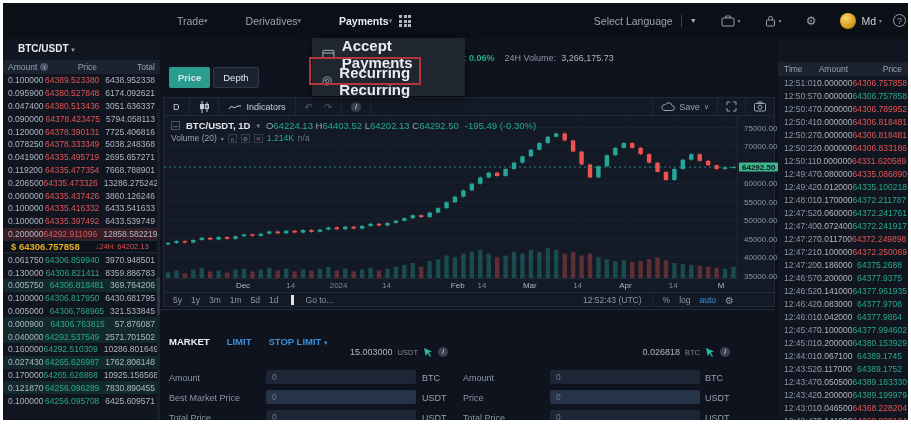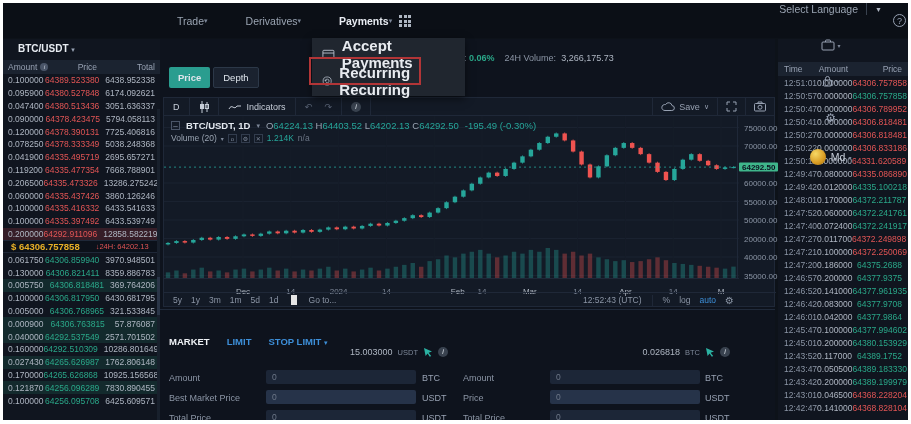--- a/index.html
+++ b/index.html
@@ -7,21 +7,21 @@
   .app { position:relative; width:905px; height:417px; margin:3px 3px 4px 3px; background:#0d1219; overflow:hidden; }
 
   
   .navbar { position:absolute; left:0; top:0; width:905px; height:35px; background:#0b0f16; z-index:20; }
   .nav-items { position:absolute; left:174px; top:0; height:35px; display:flex; align-items:center; gap:38px; }
   .nav-item { font-size:10.5px; color:#9aa4b2; cursor:pointer; display:flex; align-items:center; white-space:nowrap; }
   .nav-item.active { color:#e8ecf2; font-weight:bold; }
   .nav-item .caret { font-size:7px; color:#7d8798; }
   .grid-ico { display:inline-grid; grid-template-columns:repeat(3,3px); gap:1.5px; margin-left:4px; }
   .grid-ico i { width:3px; height:3px; background:#aeb6c2; }
-  .nav-right { position:absolute; right:26px; top:0; height:35px; display:flex; align-items:center; gap:24px;flex-direction:column; }
+  .nav-right { position:absolute; right:26px; top:0; height:35px; display:flex; align-items:center; gap:24px; }
   .lang { display:flex; align-items:center; font-size:10.5px; color:#9aa4b2; gap:8px; }
   .lang .sep { width:1px; height:12px; background:#39424f; }
   .lang .dd { font-size:7px; color:#aeb6c2; }
   .nav-ico { display:flex; align-items:center; gap:3px; color:#97a1b2; }
   .nav-ico .caret { font-size:6px; color:#7d8798; }
   .gear { font-size:12px; color:#97a1b2; }
   .avatar { width:16px; height:16px; border-radius:50%; background:radial-gradient(circle at 35% 30%, #f7d865, #d89b22 60%, #9a6a10); }
   .uname { font-size:10.5px; color:#c6cdd8; margin-left:5px; }
   .help { position:absolute; right:2px; top:11px; width:13px; height:13px; border:1px solid #97a1b2; border-radius:50%; color:#97a1b2; font-size:9px; text-align:center; line-height:12px; }
 
@@ -79,26 +79,26 @@
   .legend .v, .legend .chg { color:#26a69a; }
   .vol-legend { position:absolute; left:7px; top:35px; font-size:8.5px; color:#9aa4b2; z-index:6; display:flex; gap:4px; align-items:center; }
   .vol-ico { display:inline-block; width:9px; height:9px; border:1px solid #323c4d; color:#7d8798; font-size:6px; line-height:8px; text-align:center; }
   .vol-legend .tv { color:#26a69a; }
   .vol-legend .na { color:#6b7585; }
   #plot-svg { position:absolute; left:0; top:18px; }
   .price-axis { position:absolute; right:0; top:18px; width:37px; height:162px; border-left:1px solid #1f2838; font-size:8px; color:#8b95a5; }
   .price-axis span { position:absolute; left:6px; transform:translateY(-50%); }
   .price-axis .lp { background:#3fb68b; color:#0c1220; font-weight:bold; padding:0 3px 0 3px; left:1px; border-radius:1px; }
   .time-axis { position:absolute; left:0; top:180px; width:575px; height:14px; border-top:1px solid #1f2838; font-size:8px; color:#7d8798; }
-  .time-axis span { position:absolute; top:8px; transform:translateX(-50%); }
+  .time-axis span { position:absolute; top:2px; transform:translateX(-50%); }
   .time-axis span.mon { color:#aeb6c2; }
   .ch-bottom { position:absolute; left:0; top:194px; width:612px; height:15px; border-top:1px solid #1f2838; display:flex; align-items:center; font-size:8.5px; color:#8b95a5; }
   .ranges { display:flex; gap:9px; padding-left:9px; }
   .ranges span { cursor:pointer; }
-  .goto { margin-left:12px; padding-left:12px; border-left:6px solid #e5e5e5; cursor:pointer; }
+  .goto { margin-left:12px; padding-left:12px; border-left:3px solid #e5e5e5; cursor:pointer; }
   .ch-bclock { margin-left:auto; display:flex; gap:10px; align-items:center; padding-right:42px; }
   .modes { display:flex; gap:9px; align-items:center; padding-left:10px; border-left:1px solid #1f2838; }
   .modes span { cursor:pointer; }
   .modes .on { color:#3d8fd9; }
   .modes .gear2 { font-size:10px; }
 
   
   .spot-bar { position:absolute; left:0; top:270px; width:615px; border-top:1px solid #202a3a; }
   .spot-title { position:absolute; left:0; top:274px; width:615px; text-align:center; font-size:10px; font-weight:bold; color:#dfe5ec; letter-spacing:.5px; }
   .ord-tabs { position:absolute; left:9px; top:297px; display:flex; gap:17px; font-size:9.5px; }
@@ -645,21 +645,21 @@
           <line x1="569.48" x2="569.48" y1="50.155750000000005" y2="52.33271900000001" stroke="#26a69a" stroke-width="0.8"></line>
           <rect x="567.28" y="51.11775" width="4.4" height="1" fill="#26a69a"></rect>
           <line x1="0" x2="575" y1="51.11775" y2="51.11775" stroke="#26a69a" stroke-width="0.8" stroke-dasharray="2,3"></line>
         </svg>
       <div class="price-axis" id="price-axis">
           <span style="top: 11.5px;">75000.00</span>
           <span style="top: 30px;">70000.00</span>
           <span style="top: 67px;">60000.00</span>
           <span style="top: 85.5px;">55000.00</span>
           <span style="top: 104px;">50000.00</span>
-          <span style="top: 122.5px;">20000.00</span>
+          <span style="top: 122.5px;">45000.00</span>
           <span style="top: 141px;">40000.00</span>
           <span style="top: 159.5px;">35000.00</span>
           <span class="lp" style="top: 51.1178px;">64292.50</span>
         </div>
       <div class="time-axis" id="time-axis">
           <span class="mon" style="left: 79px;">Dec</span>
           <span style="left: 126.8px;">14</span>
           <span style="left: 174.6px;">2024</span>
           <span style="left: 222.4px;">14</span>
           <span class="mon" style="left: 270.2px; padding-left: 47px;">Feb</span>
@@ -845,20 +845,25 @@
           <span class="t">12:45:47</span>
           <span class="a">0.100000</span>
           <span class="p up">64377.994602</span>
         </div>
         <div class="h-row">
           <span class="t">12:45:01</span>
           <span class="a">0.200000</span>
           <span class="p up">64380.153929</span>
         </div>
         <div class="h-row">
+          <span class="t">12:44:01</span>
+          <span class="a">0.067100</span>
+          <span class="p up">64389.1745</span>
+        </div>
+        <div class="h-row">
           <span class="t">12:43:52</span>
           <span class="a">0.117000</span>
           <span class="p up">64389.1752</span>
         </div>
         <div class="h-row">
           <span class="t">12:43:47</span>
           <span class="a">0.050500</span>
           <span class="p up">64389.183330</span>
         </div>
         <div class="h-row">

